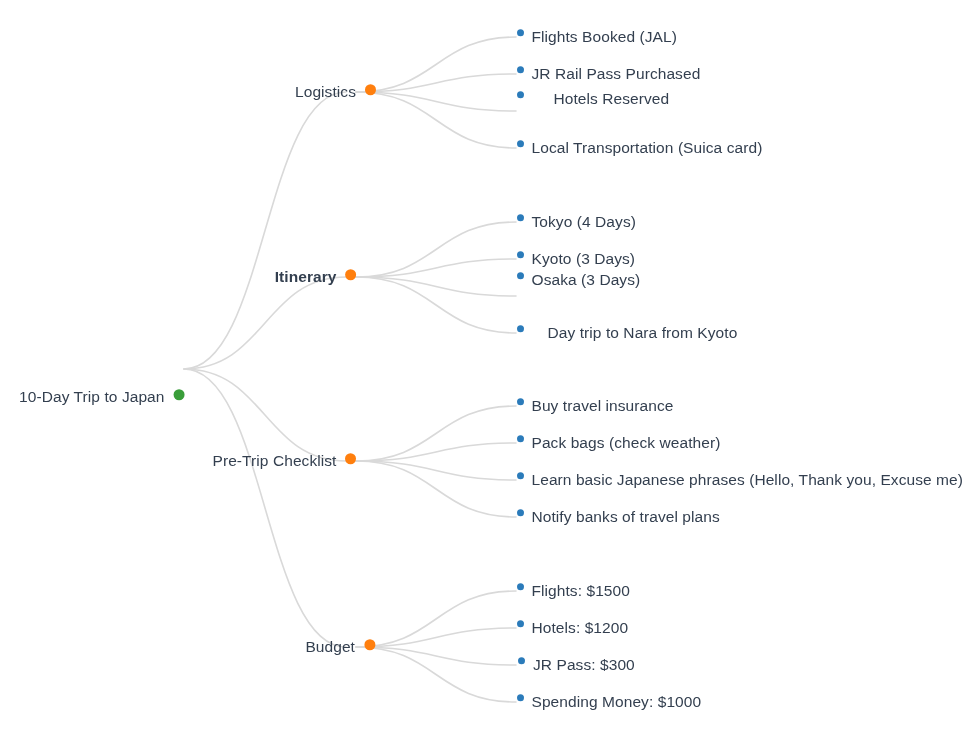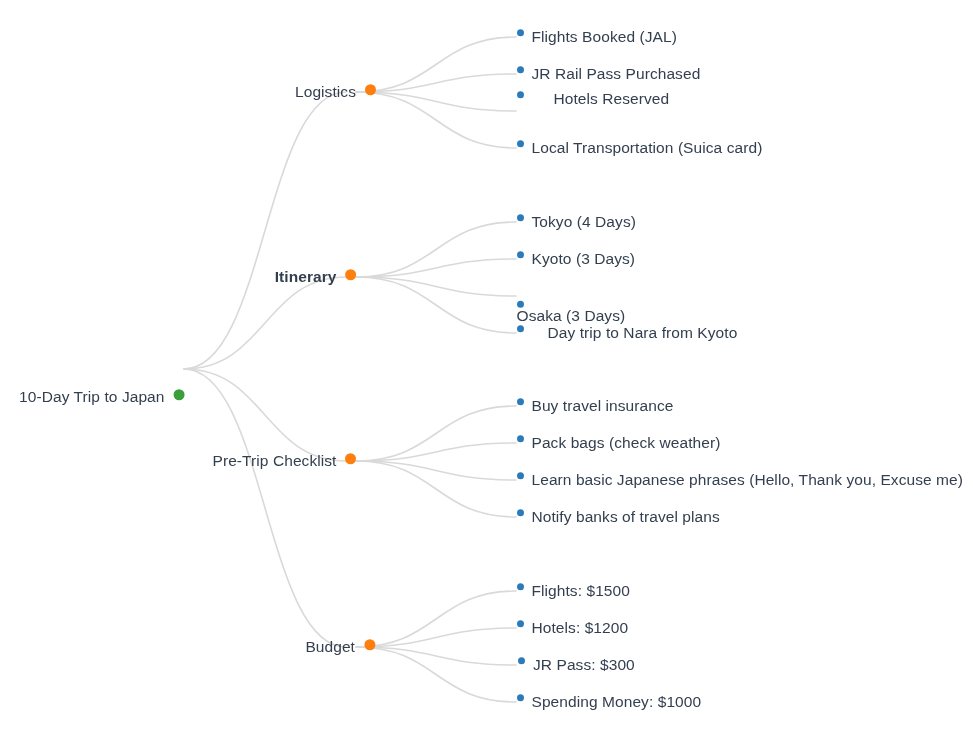--- a/index.html
+++ b/index.html
@@ -142,21 +142,21 @@
         <span class="node-dot"></span>
       </div>
       <div class="node node-leaf" style="left: 516.5px; top: 222px;">
         <span class="node-dot"></span>
         <span class="node-label">Tokyo (4 Days)</span>
       </div>
       <div class="node node-leaf" style="left: 516.5px; top: 259px;">
         <span class="node-dot"></span>
         <span class="node-label">Kyoto (3 Days)</span>
       </div>
-      <div class="node node-leaf" style="left: 516.5px; top: 312px; flex-direction: column;">
+      <div class="node node-leaf" style="left: 516.5px; top: 280px;">
         <span class="node-dot"></span>
         <span class="node-label">Osaka (3 Days)</span>
       </div>
       <div class="node node-leaf" style="left: 516.5px; top: 333px; gap: 16px;">
         <span class="node-dot"></span>
         <span class="node-label">Day trip to Nara from Kyoto</span>
       </div>
       <div class="node node-branch" style="left: 356.5px; top: 461px;">
         <span class="node-label">Pre-Trip Checklist</span>
         <span class="node-dot"></span>

